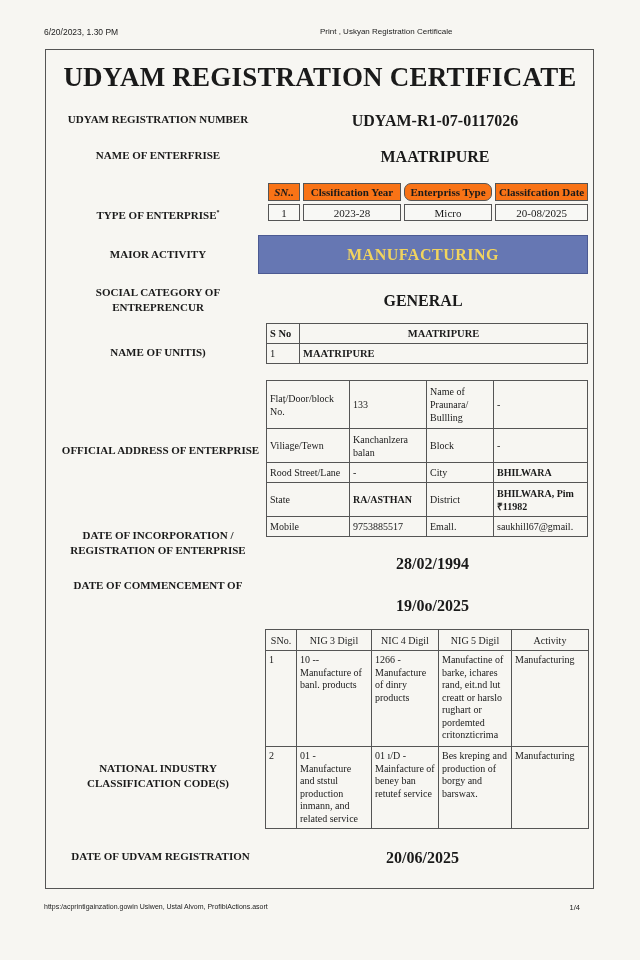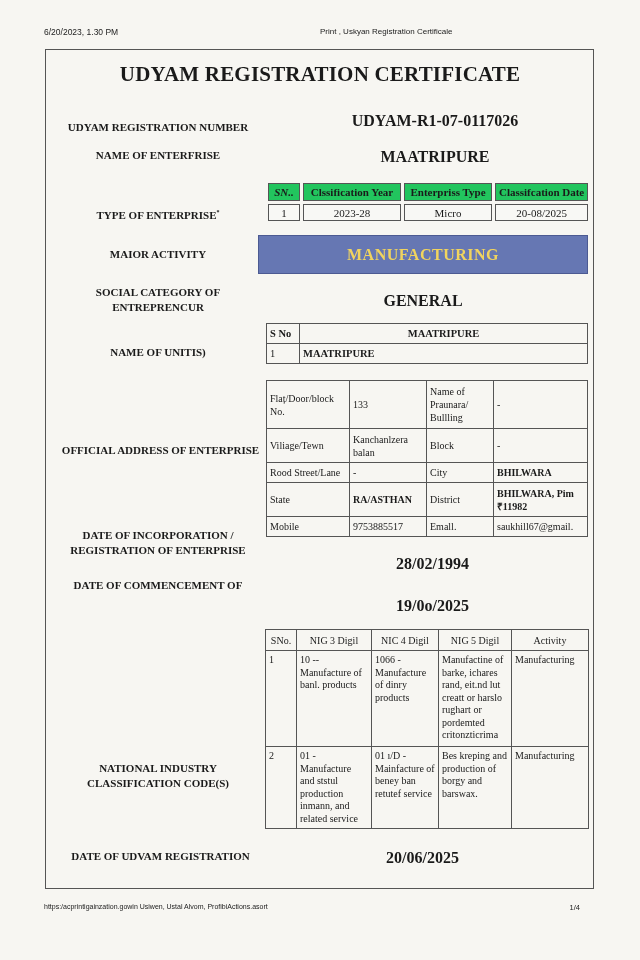--- a/index.html
+++ b/index.html
@@ -4,26 +4,26 @@
 <style>
   html, body { margin: 0; padding: 0; }
   body {
     width: 640px; height: 960px; background: #f7f6f2;
     position: relative; overflow: hidden;
     font-family: "DejaVu Serif", "Liberation Serif", serif; color: #1a1a1a;
   }
   .hdr-left { position: absolute; left: 44px; top: 27px; font-family: "Liberation Sans", sans-serif; font-size: 8.5px; color: #222; }
   .hdr-center { position: absolute; left: 320px; top: 27px; font-family: "Liberation Sans", sans-serif; font-size: 8px; color: #222; }
   .frame { position: absolute; left: 45px; top: 49px; width: 549px; height: 840px; border: 1.5px solid #555; box-sizing: border-box; }
-  .title { position: absolute; left: 0; width: 640px; top: 62px; text-align: center; font-size: 21px; font-weight: bold; letter-spacing: 0.2px; font-family: "Liberation Serif", serif; }
+  .title { position: absolute; left: 0; width: 640px; top: 62px; text-align: center; font-size: 27px; font-weight: bold; letter-spacing: 0.2px; font-family: "Liberation Serif", serif; }
   .lbl { position: absolute; font-weight: bold; font-size: 11px; text-align: center; line-height: 15px; font-family: "Liberation Serif", serif; }
   .val { position: absolute; font-weight: bold; font-size: 16px; text-align: center; font-family: "Liberation Serif", serif; }
   table { border-collapse: collapse; font-family: "Liberation Serif", serif; }
   .t-type { position: absolute; left: 265px; top: 180px; border-collapse: separate; border-spacing: 3px 3px; font-size: 11px; }
-  .t-type th { background: #22c55e; border: 1px solid #555; font-weight: bold; padding: 1px 3px; height: 14px; white-space: nowrap; }
+  .t-type th { background: #f97316; border: 1px solid #555; font-weight: bold; padding: 1px 3px; height: 14px; white-space: nowrap; }
   .t-type th.sn { font-style: italic; }
   .t-type td { border: 1px solid #555; text-align: center; padding: 1px 3px; height: 13px; background: #f8f8f5; }
   .activity-bar { position: absolute; left: 258px; top: 235px; width: 330px; height: 39px; background: #6677b3; border: 1px solid #4c5a92; box-sizing: border-box; display: flex; align-items: center; justify-content: center; }
   .activity-bar span { color: #f1d45e; font-weight: bold; font-size: 16px; letter-spacing: 0.5px; font-family: "Liberation Serif", serif; }
   .t-unit { position: absolute; left: 266px; top: 323px; width: 322px; font-size: 10.5px; }
   .t-unit td { border: 1px solid #555; padding: 2px 3px; height: 15px; }
   .t-addr { position: absolute; left: 266px; top: 380px; width: 322px; font-size: 10px; }
   .t-addr td { border: 1px solid #555; padding: 2px 3px; line-height: 13px; vertical-align: middle; }
   .t-addr td.b { font-weight: bold; }
   .t-nic { position: absolute; left: 265px; top: 629px; width: 324px; font-size: 10px; }
@@ -36,33 +36,33 @@
 </head>
 <body>
 
 <div class="hdr-left">6/20/2023, 1.30 PM</div>
 <div class="hdr-center">Print , Uskyan Registration Certificale</div>
 
 <div class="frame"></div>
 
 <div class="title">UDYAM REGISTRATION CERTIFICATE</div>
 
-<div class="lbl" style="left:58px; top:112px; width:200px;margin-top:8px;">UDYAM REGISTRATION NUMBER</div>
+<div class="lbl" style="left:58px; top:112px; width:200px;">UDYAM REGISTRATION NUMBER</div>
 <div class="val" style="left:340px; top:112px; width:190px;">UDYAM-R1-07-0117026</div>
 
 <div class="lbl" style="left:58px; top:148px; width:200px;">NAME OF ENTERFRISE</div>
 <div class="val" style="left:340px; top:148px; width:190px;">MAATRIPURE</div>
 
 <div class="lbl" style="left:58px; top:205px; width:200px;"><span>TYPE OF ENTERPRISE</span><sup>*</sup></div>
 <table class="t-type">
   <tbody>
       <tr>
     <th class="sn" style="width:24px;">SN..</th>
     <th style="width:90px;">Clssification Year</th>
-    <th style="width:80px;">Enterpriss Type</th>
+    <th style="width:80px;border-radius:7px;">Enterpriss Type</th>
     <th style="width:84px;">Classifcation Date</th>
   </tr>
   <tr>
     <td>1</td>
     <td>2023-28</td>
     <td>Micro</td>
     <td>20-08/2025</td>
   </tr>
 </tbody>
   </table>
@@ -148,21 +148,21 @@
       <tr>
     <th style="width:26px;">SNo.</th>
     <th style="width:70px;margin-top:42px;">NIG 3 Digil</th>
     <th style="width:62px;">NIC 4 Digil</th>
     <th style="width:68px;">NIG 5 Digil</th>
     <th>Activity</th>
   </tr>
   <tr style="height:96px;">
     <td>1</td>
     <td>10 -- Manufacture of banl. products</td>
-    <td>1066 - Manufacture of dinry products</td>
+    <td>1266 - Manufacture of dinry products</td>
     <td>
           <div style="max-height:88px; overflow:hidden;">Manufactine of barke, ichares rand, eit.nd lut creatt or harslo rughart or pordemted critonzticrima</div>
         </td>
     <td>Manufacturing</td>
   </tr>
   <tr style="height:82px;">
     <td>2</td>
     <td>01 - Manufacture and ststul production inmann, and related service</td>
     <td>01 ı/D - Mainfacture of beney ban retutef service</td>
     <td>Bes kreping and production of borgy and barswax.</td>

